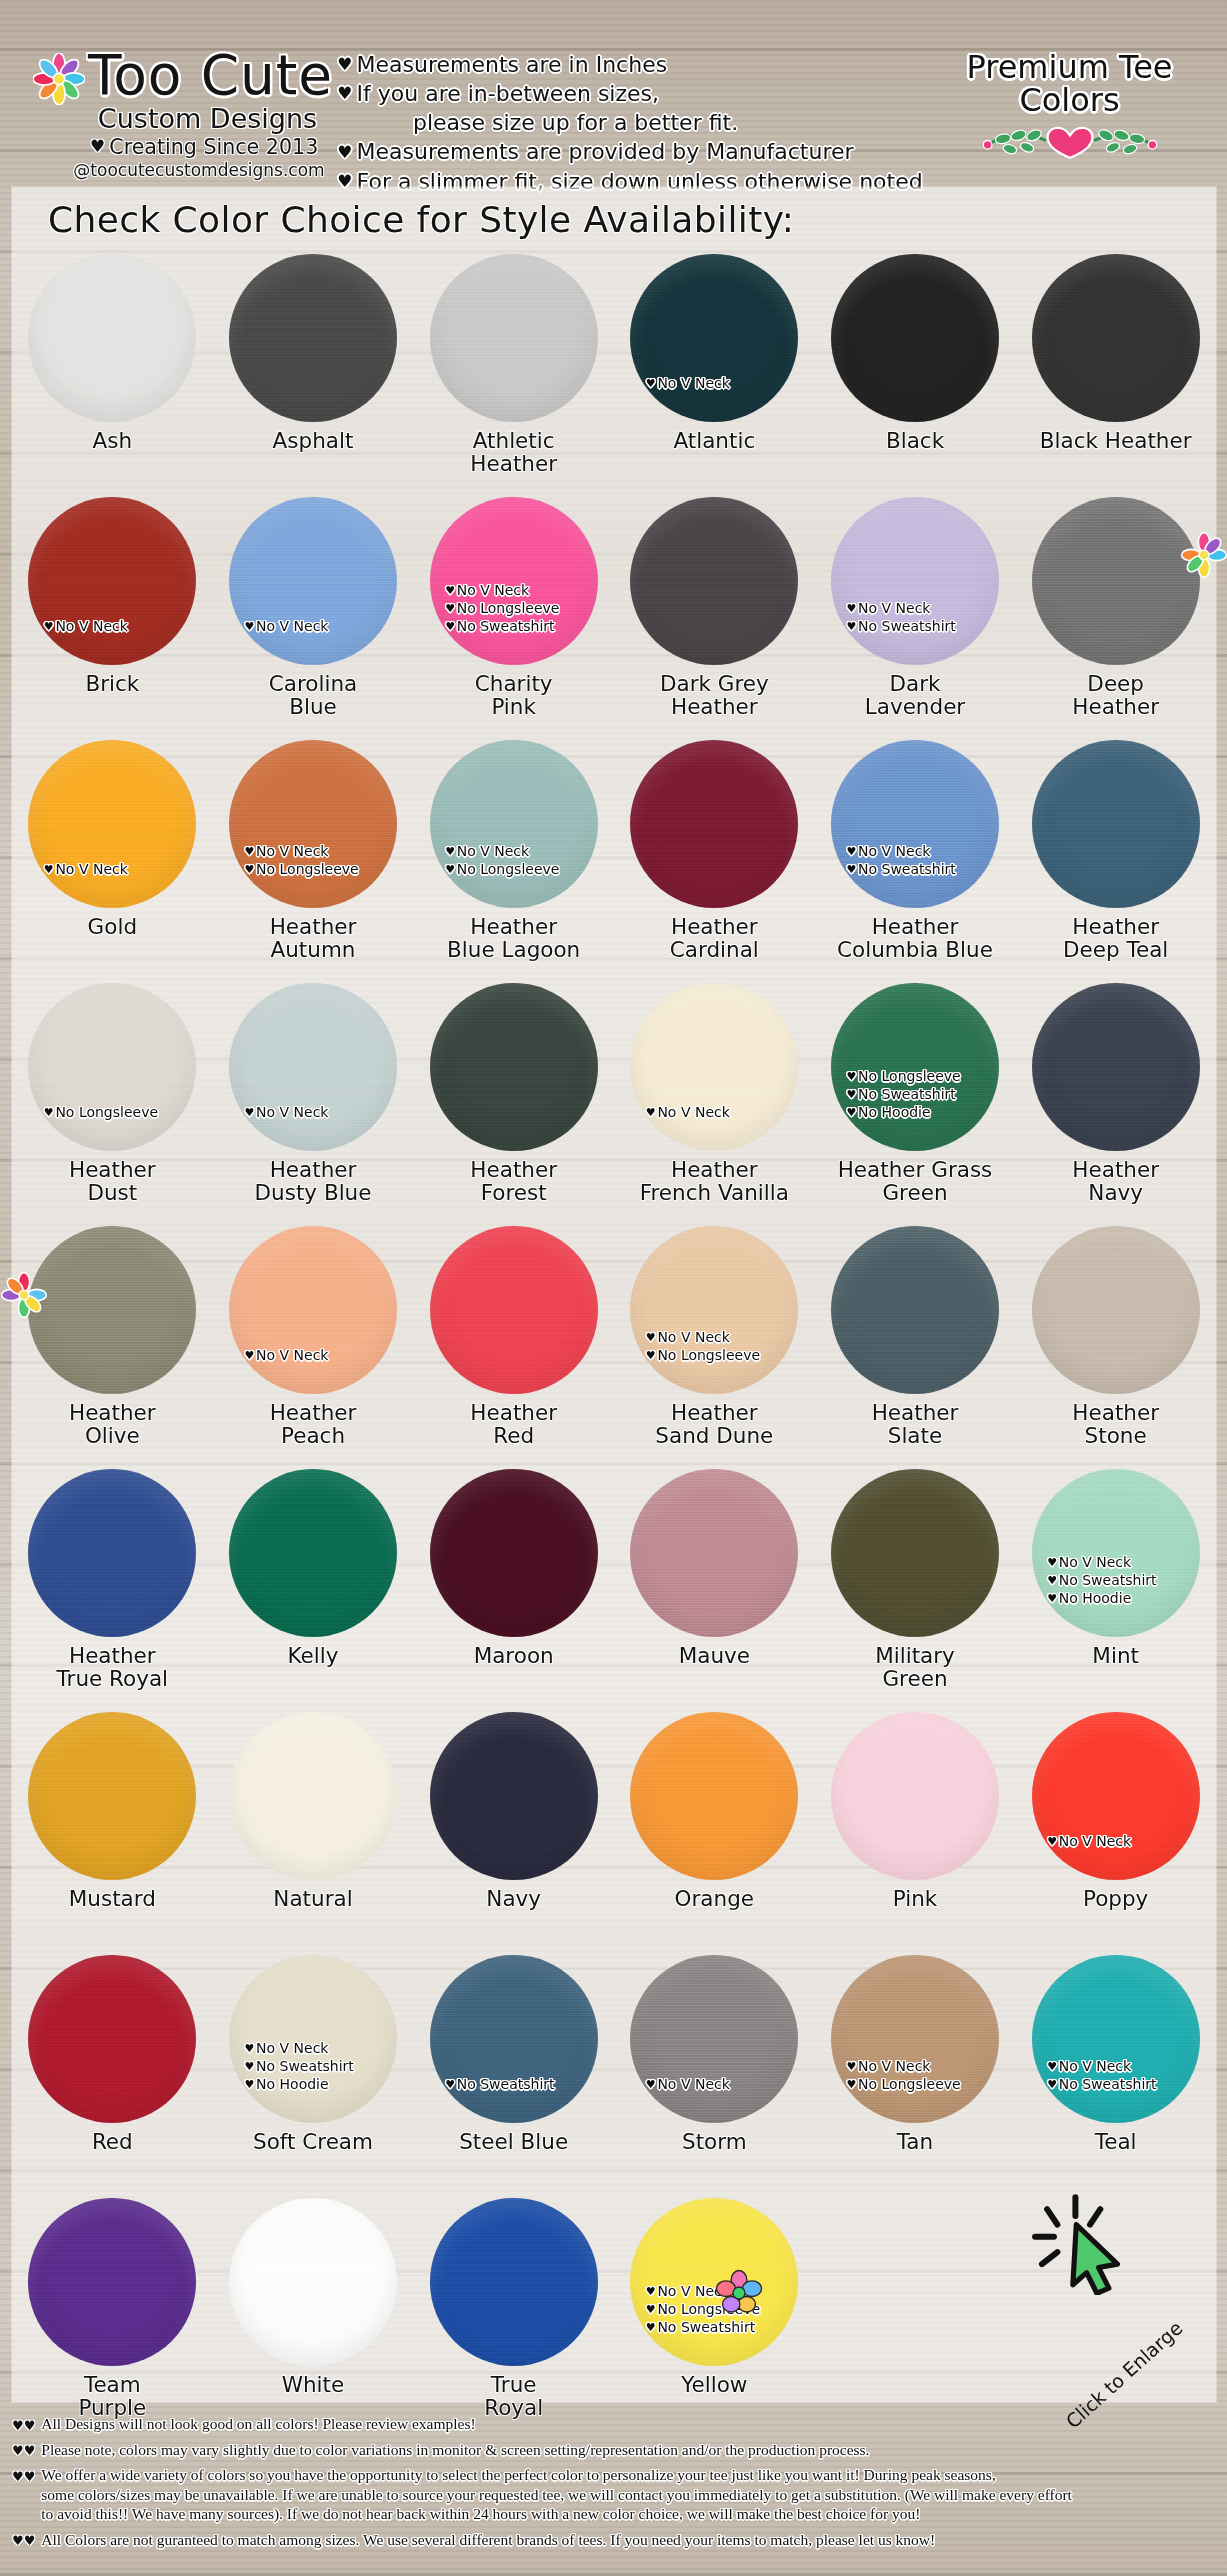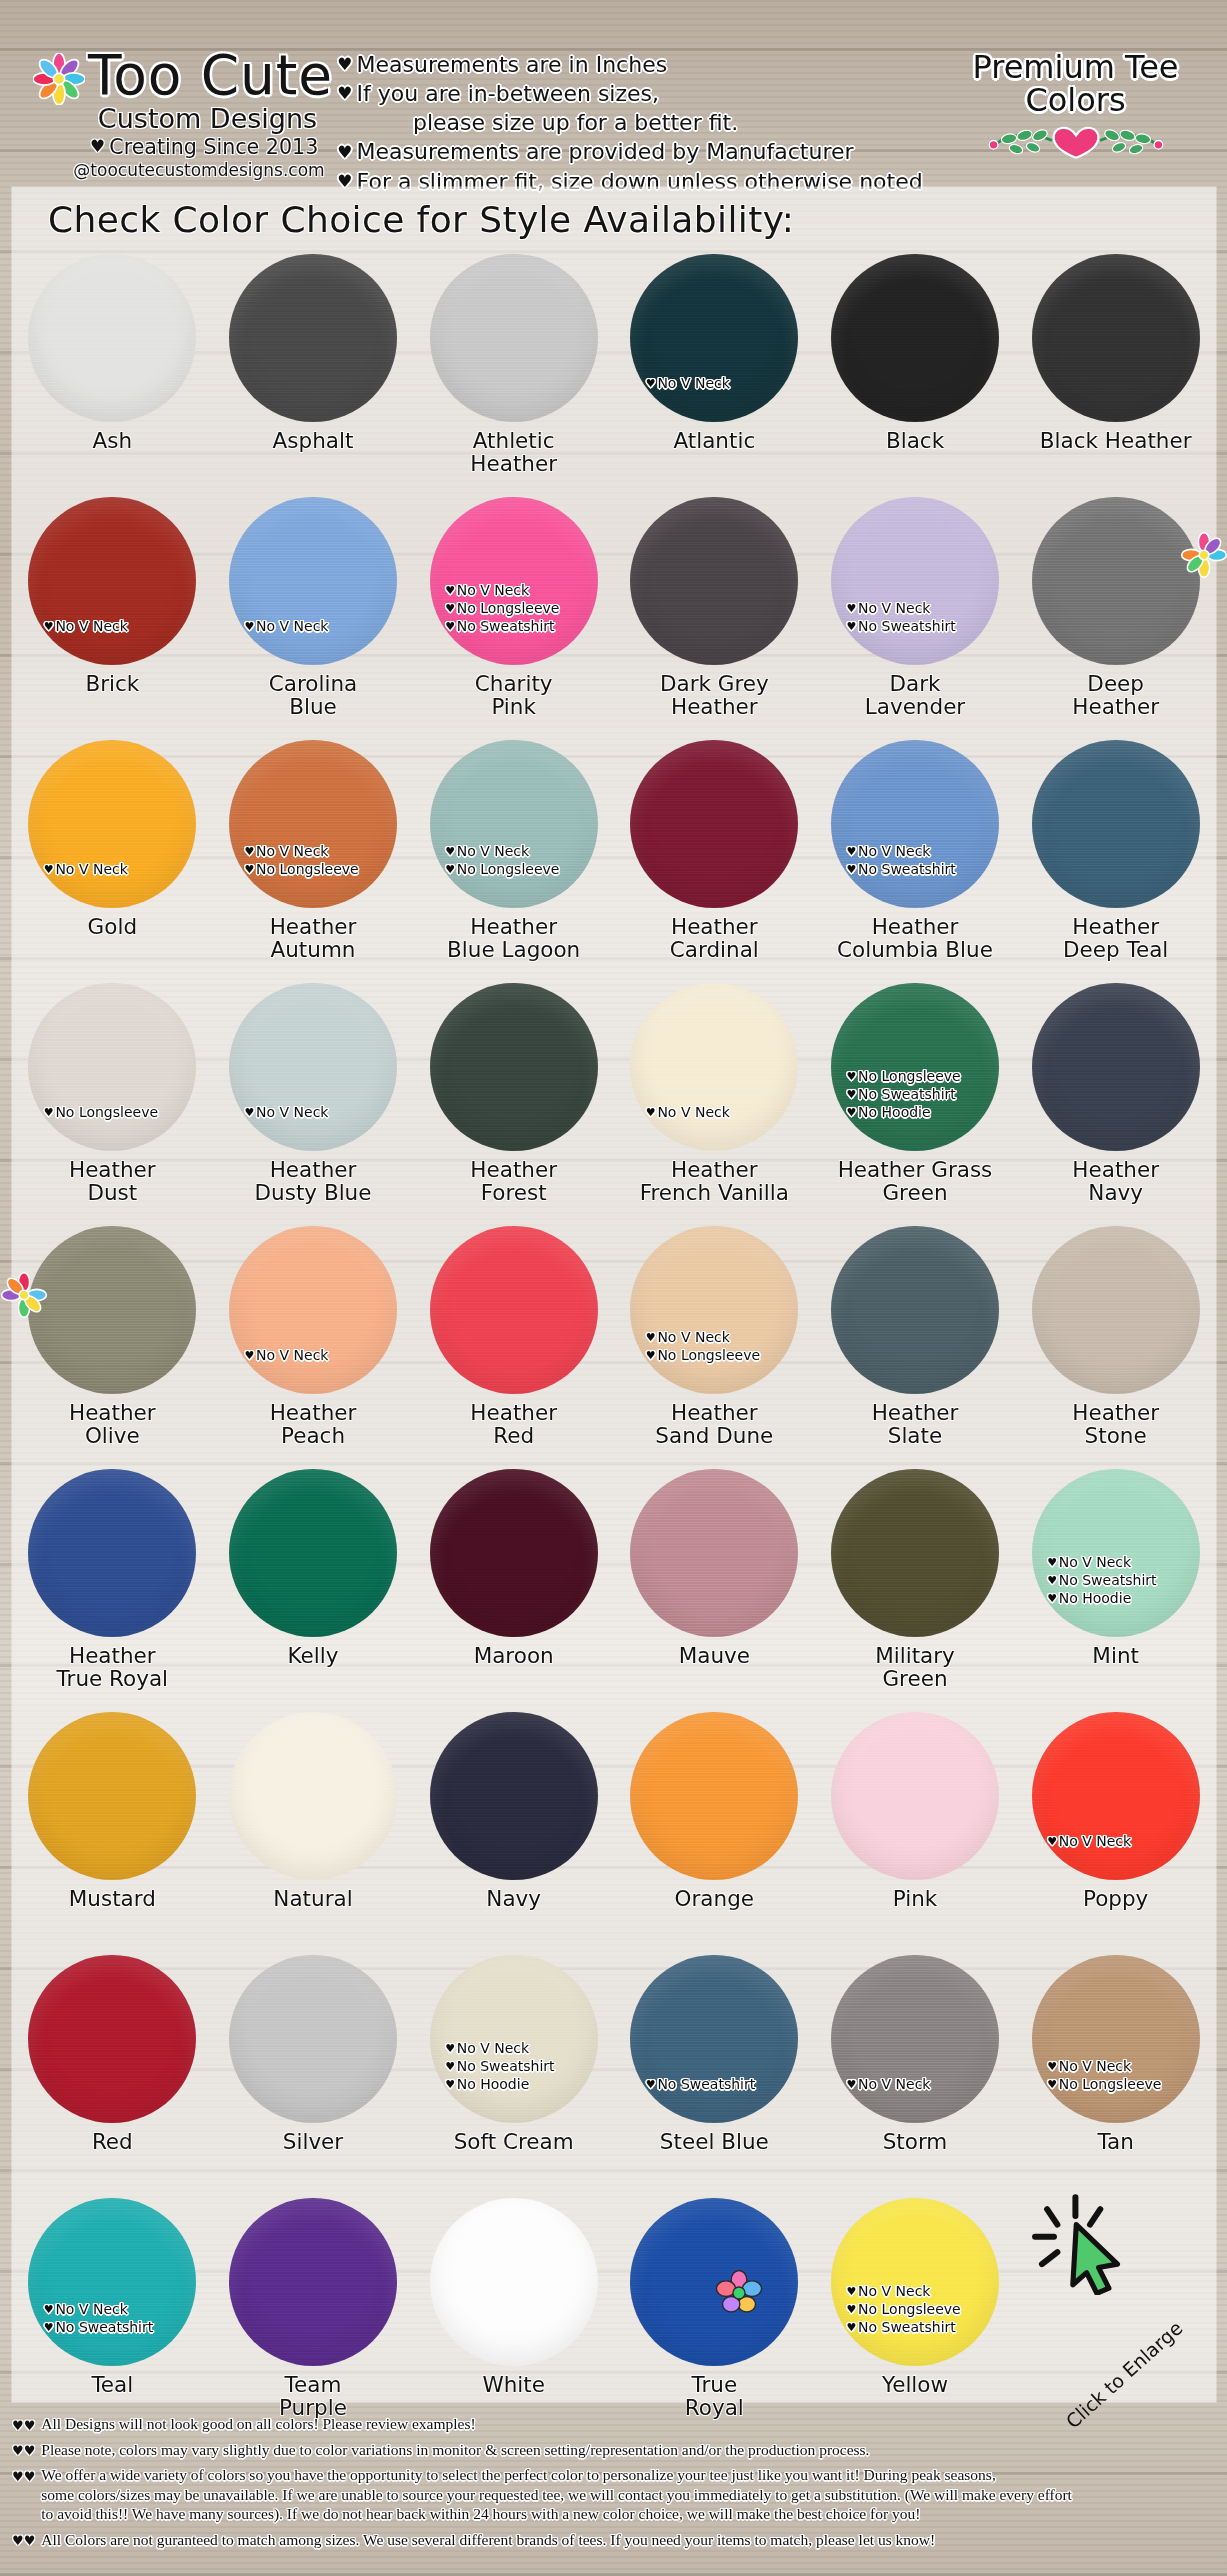--- a/index.html
+++ b/index.html
@@ -92,21 +92,21 @@
     line-height: 1.33;
     white-space: nowrap;
     text-shadow: -1.4px -1.4px 0 #fff, 1.4px -1.4px 0 #fff, -1.4px 1.4px 0 #fff,
                  1.4px 1.4px 0 #fff, 0 1.7px 0 #fff, 1.7px 0 0 #fff, -1.7px 0 0 #fff, 0 -1.7px 0 #fff;
   }
   .note-line.indent { padding-left: 76px; }
   .hb { font-size: 17px; vertical-align: 1.7px; margin-right: 4.3px; }
 
   .premium-block {
     position: absolute;
-    right: 15px; top: 10.3px;
+    right: 21px; top: 10.3px;
     width: 275px;
     text-align: center;
   }
   .premium-title {
     font-size: 32px;
     color: #111;
     line-height: 1.02;
     text-shadow: -1.7px -1.7px 0 #fff, 1.7px -1.7px 0 #fff, -1.7px 1.7px 0 #fff, 1.7px 1.7px 0 #fff,
                  0 2.6px 0 #fff, 2.6px 0 0 #fff, -2.6px 0 0 #fff;
   }
@@ -650,26 +650,20 @@
             <div class="nl"><span class="hb2">♥</span><span>No V Neck</span></div>
           </div>
         </div>
         <div class="cname">Poppy</div>
       </div>
       <div class="cell">
         <div class="swatch" style="background: rgb(177, 27, 46);">
           <div class="tex"></div>
         </div>
         <div class="cname">Red</div>
-      </div>
-      <div class="cell">
-        <div class="swatch" style="background: rgb(198, 198, 198);">
-          <div class="tex"></div>
-        </div>
-        <div class="cname">Silver</div>
       </div>
       <div class="cell">
         <div class="swatch" style="background: rgb(229, 223, 203);">
           <div class="tex"></div>
           <div class="notelist">
             <div class="nl"><span class="hb2">♥</span><span>No V Neck</span></div>
             <div class="nl"><span class="hb2">♥</span><span>No Sweatshirt</span></div>
             <div class="nl"><span class="hb2">♥</span><span>No Hoodie</span></div>
           </div>
         </div>

